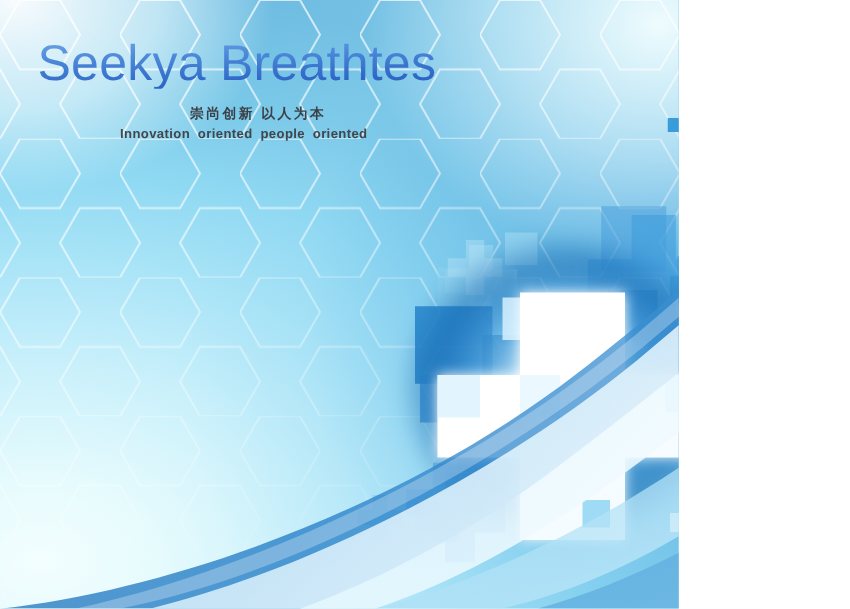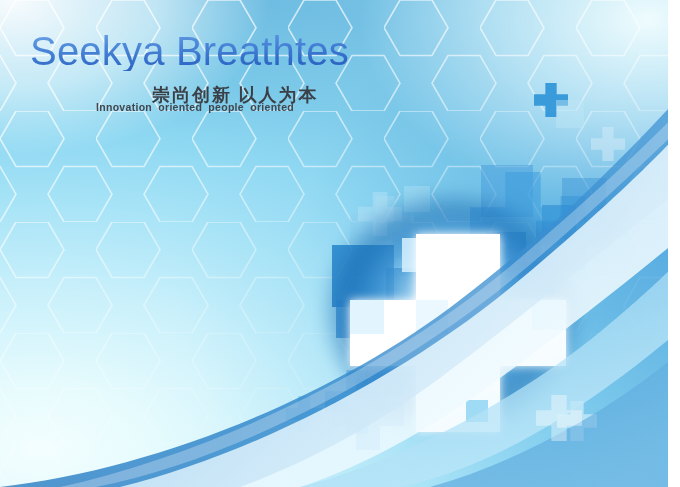--- a/index.html
+++ b/index.html
@@ -2,21 +2,21 @@
 <html><head>
 <meta charset="utf-8">
 <style>
   html, body {
     margin: 0;
     padding: 0;
     background: #ffffff;
   }
   #poster {
     position: relative;
-    width: 668px;
+    width: 543px;
     height: 487px;
     overflow: hidden;
     font-family: "Liberation Sans", sans-serif;
     background: #cfeefa;
   }
 
   
   .layer { position: absolute; inset: 0; }
 
   .bg-base {
@@ -79,26 +79,26 @@
     background: linear-gradient(178deg, #6fa6e6 0%, #4a86d8 38%, #2f68c6 78%, #2a5fbd 100%);
     -webkit-background-clip: text;
     background-clip: text;
     -webkit-text-fill-color: transparent;
     white-space: nowrap;
   }
   .sub-cn {
     position: absolute;
     left: 152px;
     top: 83px;
-    font-size: 18px;
+    font-size: 11px;
     font-weight: bold;
     letter-spacing: 2.0px;
     color: #3b3f46;
     white-space: nowrap;
-    font-family: Liberation Serif, serif;
+    font-family: Liberation Sans, sans-serif;
   }
   .sub-en {
     position: absolute;
     left: 96px;
     top: 101px;
     font-size: 10.5px;
     font-weight: bold;
     letter-spacing: 0.3px;
     word-spacing: 3px;
     color: #42464d;

